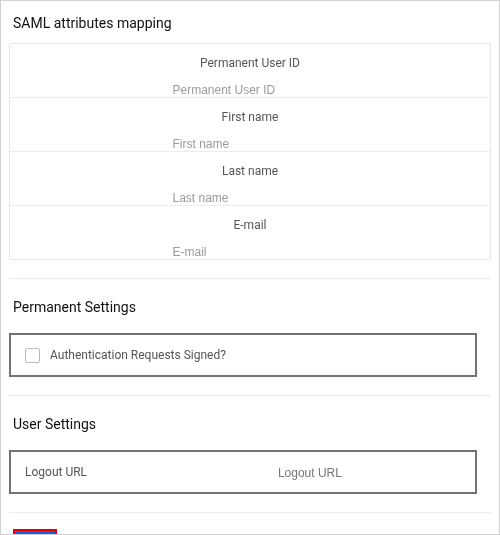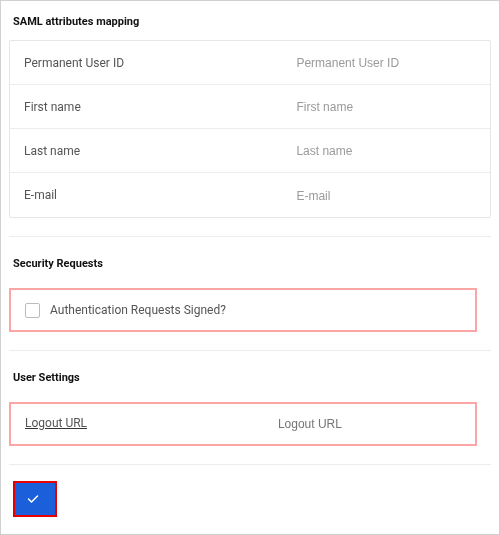--- a/index.html
+++ b/index.html
@@ -10,35 +10,36 @@
       background: #fff;
       width: 500px;
       height: 535px;
       border: 1px solid #d0d0d0;
       position: relative;
     }
     .content {
       padding: 8px 8px 0 8px;
     }
     h2.section-title {
-      font-size: 11px;
-      font-weight: 700;
+      font-size: 14px;
+      font-weight: 400;
       color: #111;
       padding: 6px 4px 12px 4px;
     }
     .table {
       border: 1px solid #e6e6e6;
       border-radius: 2px;
       margin-bottom: 18px;
     }
     .row {
       display: flex;
       align-items: center;
       border-bottom: 1px solid #ececec;
       min-height: 44px;
+      flex-direction: column;
     }
     .row:last-child { border-bottom: none; }
     .row-label {
       flex: 0 0 58%;
       padding: 12px 14px;
       color: #555;
       font-size: 12px;
     }
     .row-input {
       flex: 1;
@@ -52,31 +53,30 @@
       color: #666;
       background: transparent;
     }
     .row-input input::placeholder { color: #9a9a9a; }
     hr.divider {
       border: none;
       border-top: 1px solid #ececec;
       margin: 0 0 14px 0;
     }
     .highlight-box {
-      border: 2px solid #fca5a5;
+      border: 2px solid #737373;
       padding: 12px 14px;
       margin: 6px 14px 18px 0;
       display: flex;
       align-items: center;
       min-height: 44px;
     }
     .highlight-box.extra {
       display: flex;
-      align-items: flex-start;
-      text-decoration: underline;
+      align-items: center;
     }
     .extra-label {
       flex: 0 0 58%;
       color: #555;
       font-size: 12px;
     }
     .extra-input {
       flex: 1;
     }
     .extra-input input[type="text"] {
@@ -156,21 +156,21 @@
     <div class="row">
       <div class="row-label">E-mail</div>
       <div class="row-input">
         <input type="text" placeholder="E-mail" style="">
       </div>
     </div>
   </div>
 
   <hr class="divider">
 
-  <h2 class="section-title">Security Requests</h2>
+  <h2 class="section-title">Permanent Settings</h2>
 
   <div class="highlight-box">
     <div class="checkbox-wrap">
       <span class="checkbox"></span>
       <span class="check-label">Authentication Requests Signed?</span>
     </div>
   </div>
 
   <hr class="divider">
 

